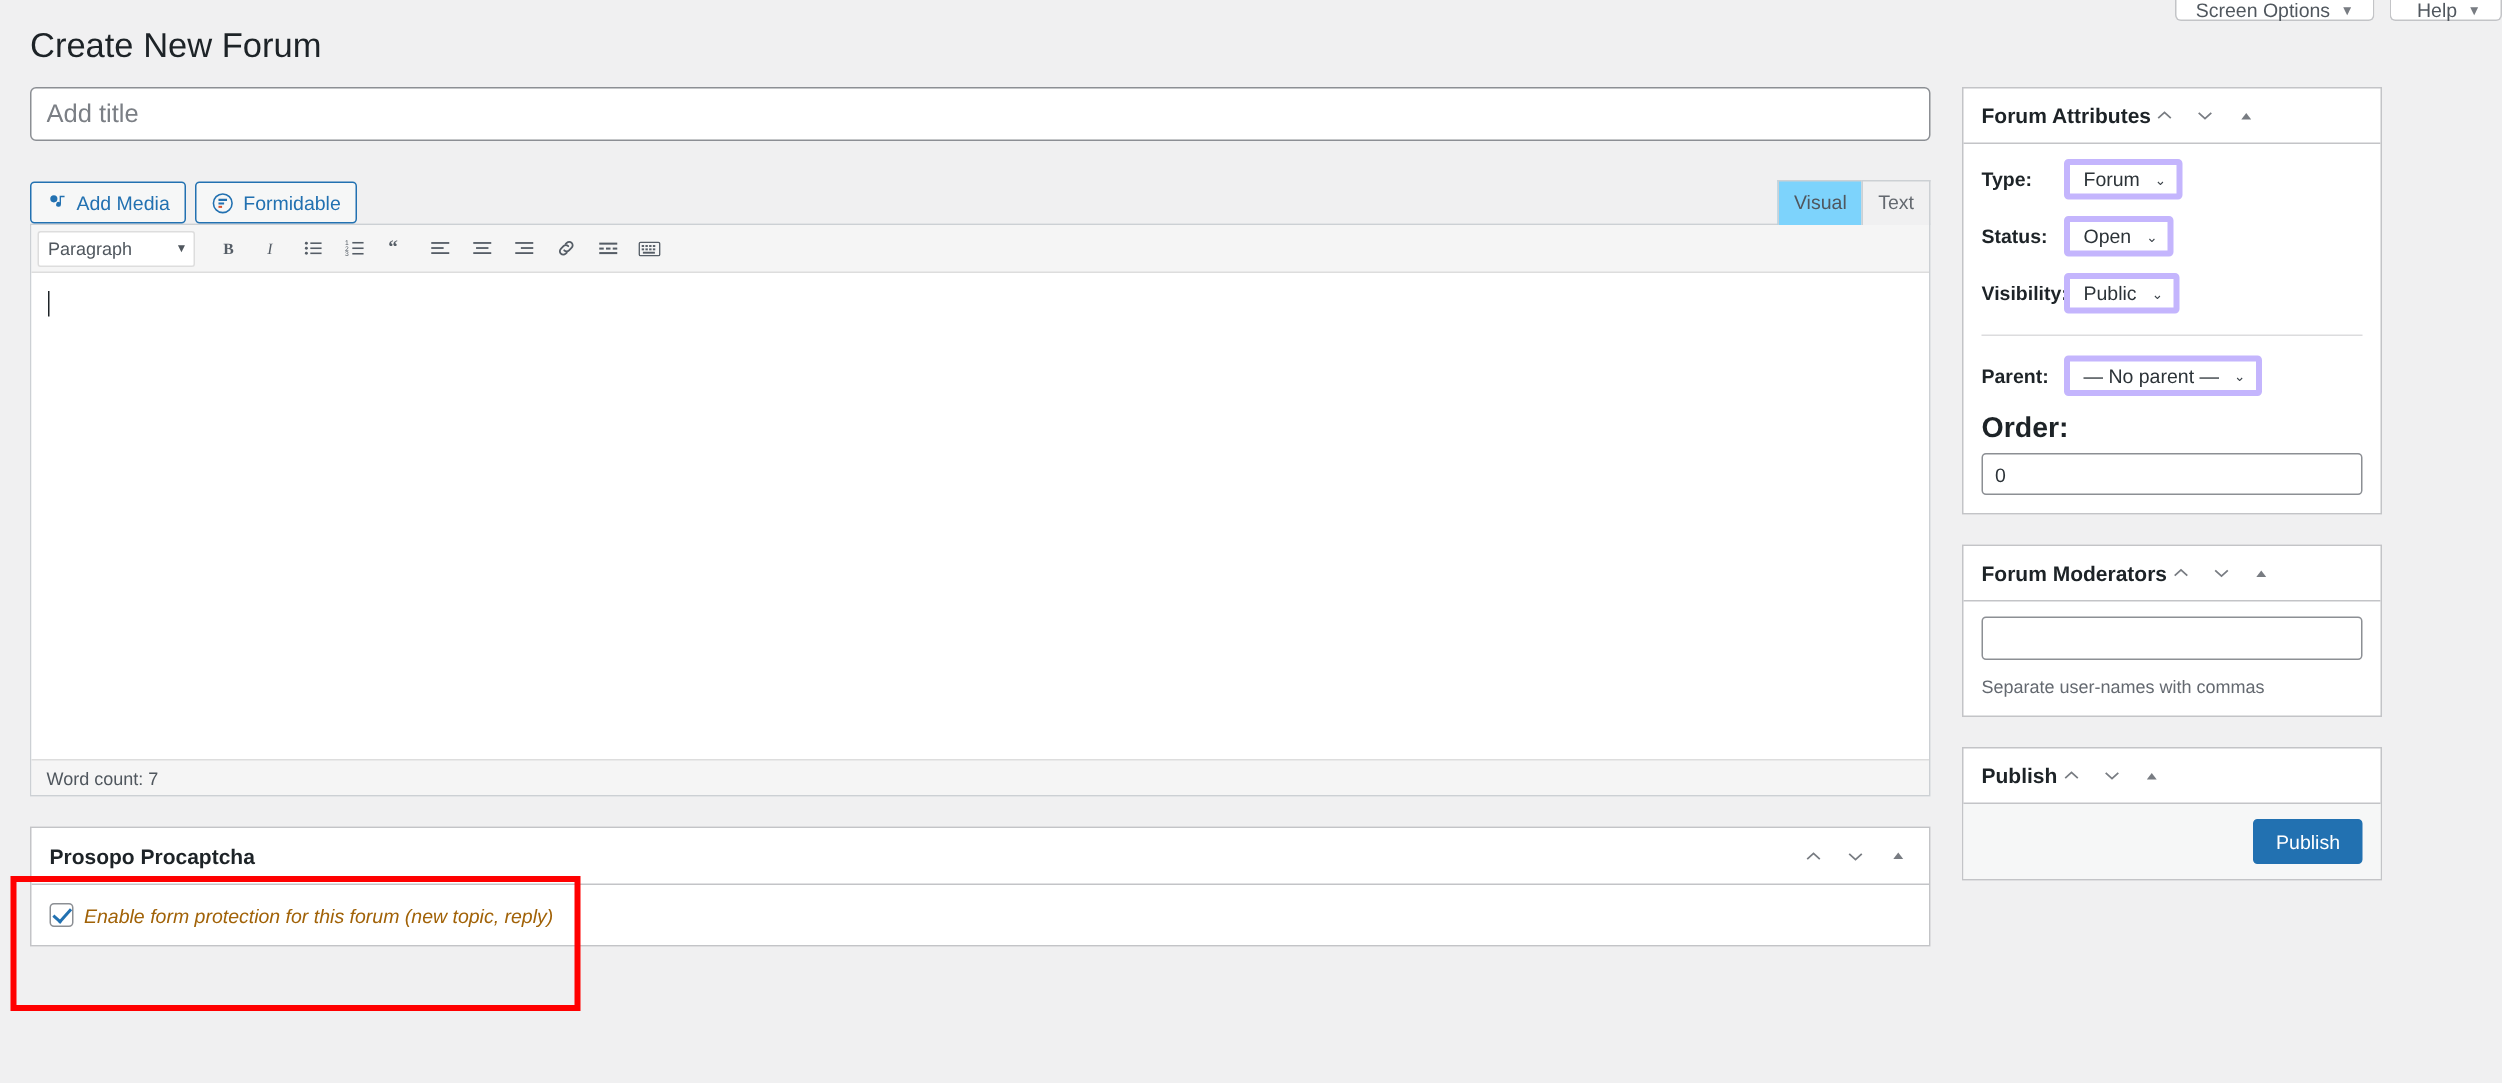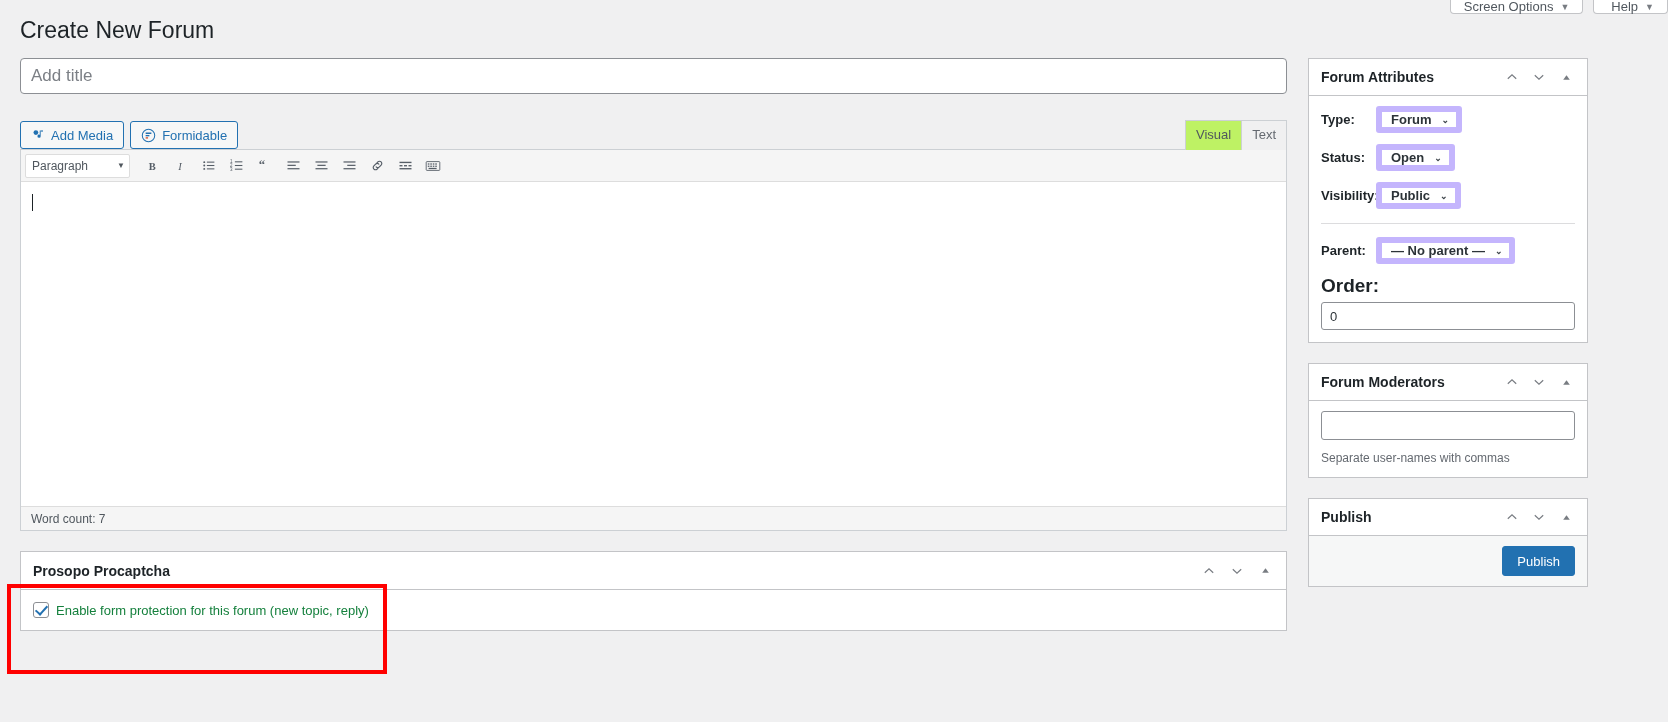--- a/index.html
+++ b/index.html
@@ -114,21 +114,21 @@
     font-size: 13px;
     line-height: 18px;
     border: 1px solid #ccd0d4;
     border-bottom: none;
     background: #f0f0f1;
     color: #646970;
     cursor: pointer;
     margin-left: -1px;
   }
   .ed-tab.active {
-    background: #bef264;
+    background: #7dd3fc;
     color: #50575e;
   }
 
   
   .editor-wrap {
     border: 1px solid #ccd0d4;
     background: #fff;
   }
   .editor-toolbar {
     background: #f5f5f5;
@@ -228,21 +228,21 @@
   }
   .wp-check.checked::after {
     content: "";
     position: absolute;
     left: 4px; top: 0px;
     width: 5px; height: 10px;
     border: solid #2271b1;
     border-width: 0 2px 2px 0;
     transform: rotate(42deg);
   }
-  .check-label { font-size: 13px; color: #15803d; cursor: pointer; }
+  .check-label { font-size: 13px; color: #a16207; cursor: pointer; font-style: italic; }
 
   
   .annot {
     position: absolute;
     left: 7px;
     top: 584px;
     width: 380px;
     height: 90px;
     border: 4px solid #ff0000;
     pointer-events: none;
@@ -258,21 +258,20 @@
   }
   .panel {
     background: #fff;
     border: 1px solid #c3c4c7;
     margin-bottom: 20px;
   }
   .panel-head {
     height: 37px;
     display: flex;
     align-items: center;
-    justify-content: space-between;
     padding: 0 12px;
     border-bottom: 1px solid #c3c4c7;
   }
   .panel-title {
     font-size: 14px;
     font-weight: bold;
     color: #1d2327;
   }
   .panel-actions { display: flex; align-items: center; gap: 9px; color: #787c82; }
   .panel-body { padding: 10px 12px 12px; }
@@ -284,32 +283,31 @@
   }
   .attr-label {
     font-size: 13px;
     font-weight: bold;
     color: #1d2327;
     width: 55px;
     flex: 0 0 auto;
   }
   .wp-select {
     height: 27px;
-    border: 6px solid #c4b5fd;
+    border: 4px solid #c4b5fd;
     border-radius: 3px;
     background: #fff;
     font-size: 13px;
     color: #2c3338;
     padding: 0 7px 0 9px;
     display: inline-flex;
     align-items: center;
     gap: 10px;
     cursor: pointer;
     font-family: "Liberation Sans", sans-serif;
-    font-weight: bold;
   }
   .wp-select .caret { font-size: 9px; color: #3c434a; }
   .hr { border: none; border-top: 1px solid #dcdcde; margin: 14px 0 13px; }
   .order-label {
     font-size: 19px;
     font-weight: bold;
     color: #1d2327;
     display: block;
     margin-bottom: 5px;
   }

